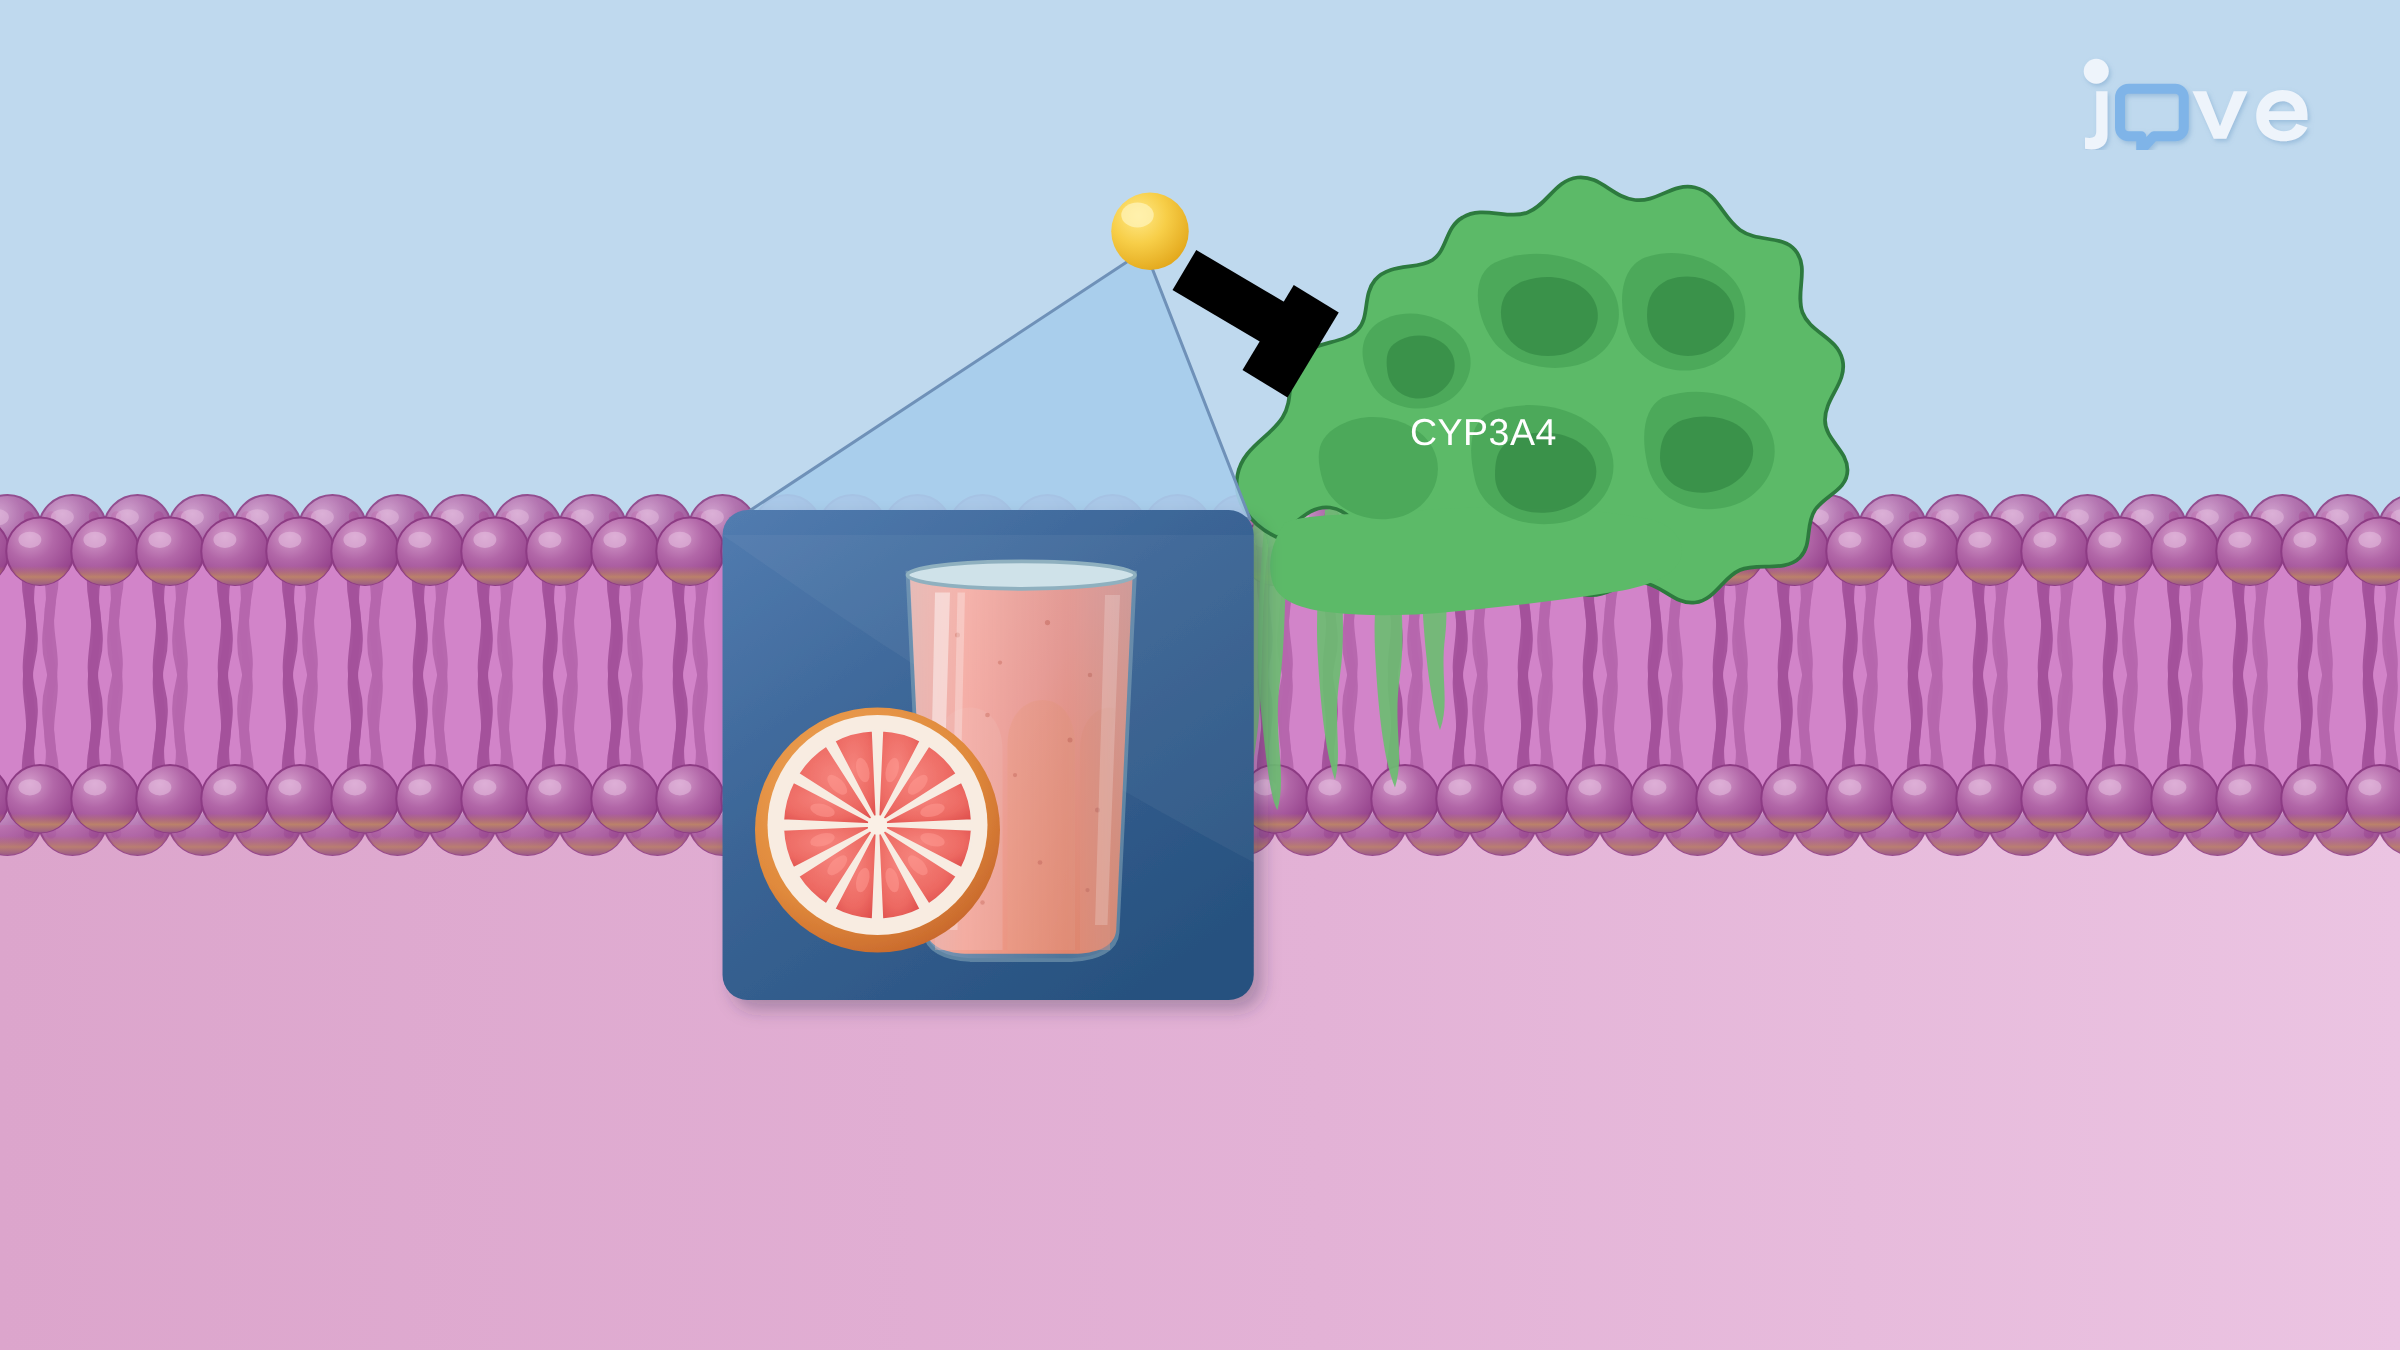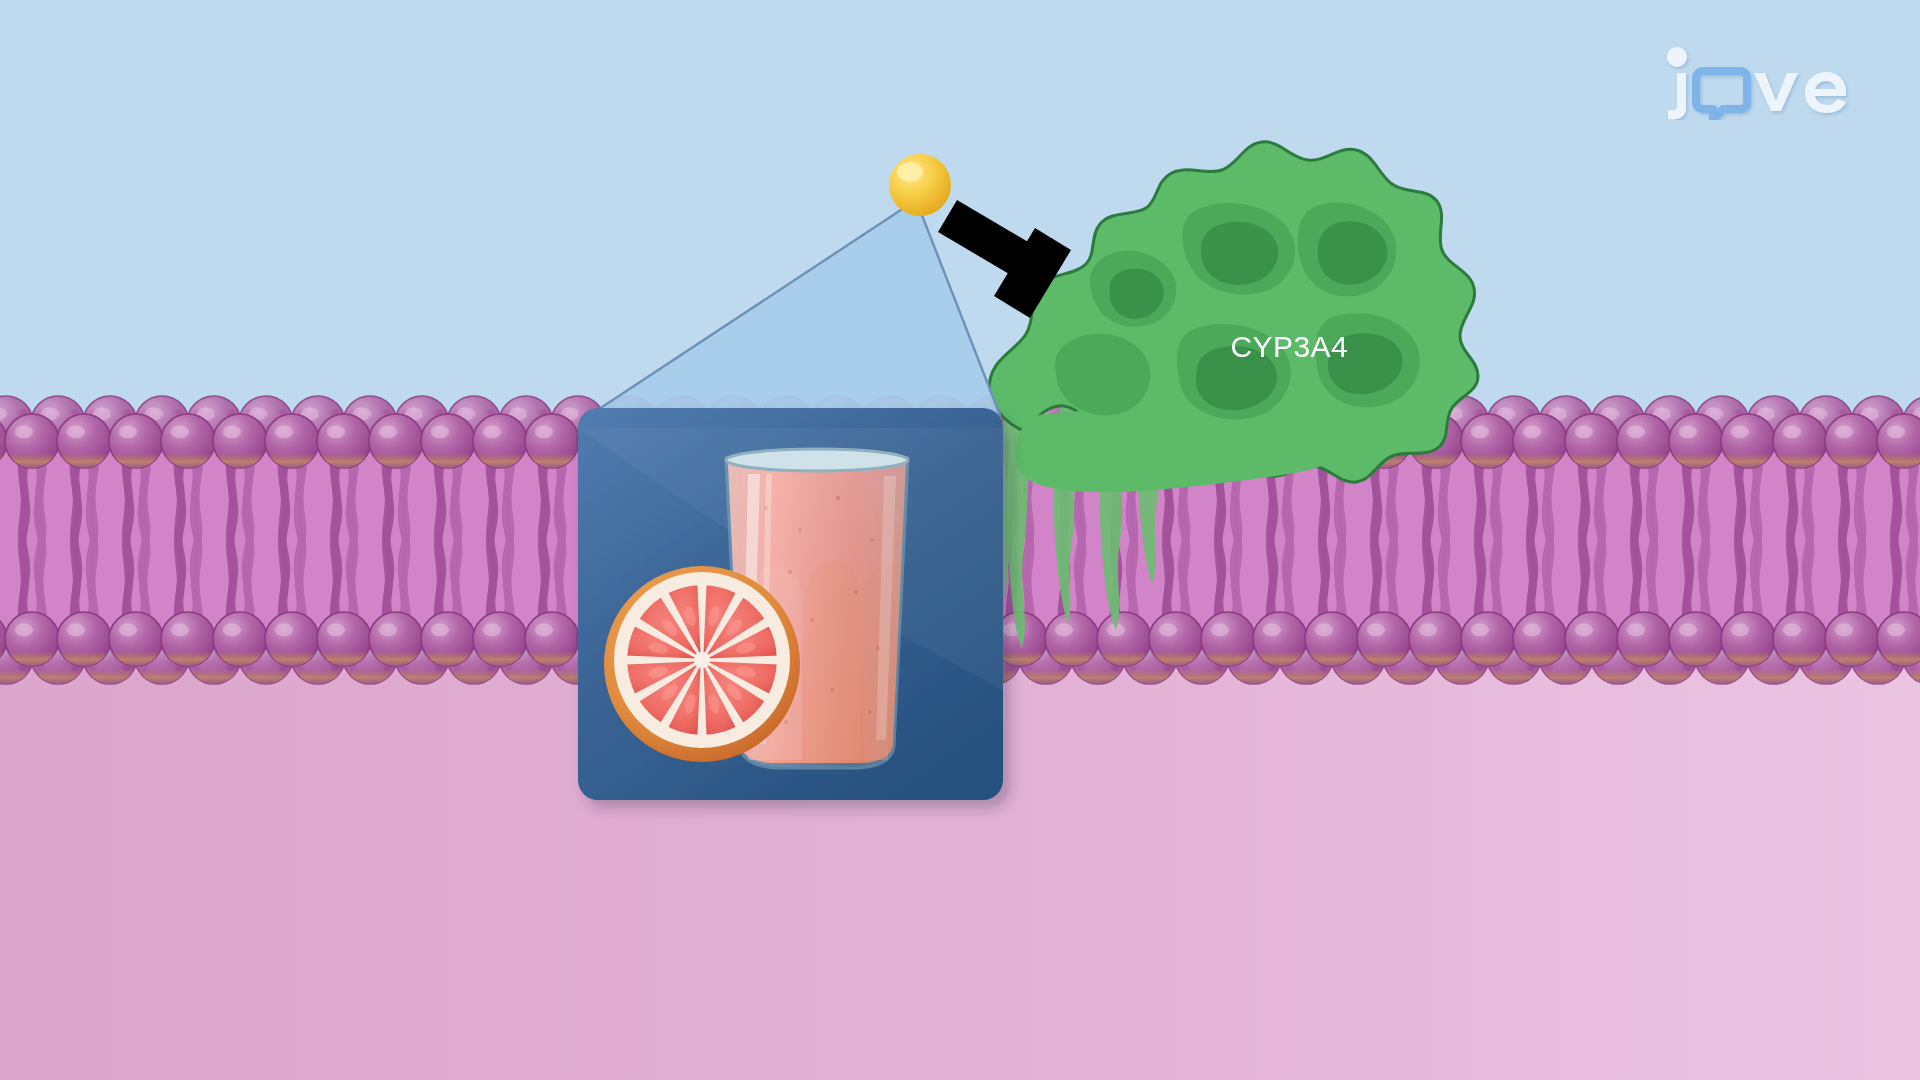--- a/index.html
+++ b/index.html
@@ -2,21 +2,21 @@
 <html><head>
 <meta charset="utf-8">
 <title>CYP3A4 Inhibition by Grapefruit Juice</title>
 <style>
   html,body{margin:0;padding:0;background:#bfd9ee;}
   body{width:1920px;height:1080px;overflow:hidden;
        font-family:"Liberation Sans",sans-serif;}
   #scene{position:relative;width:1920px;height:1080px;overflow:hidden;}
   #scene svg.full{position:absolute;left:0;top:0;width:1920px;height:1080px;}
   .lbl{position:absolute;pointer-events:none;}
-  #cyp-label{left:1128px;top:330px;width:220px;text-align:right;
+  #cyp-label{left:1128px;top:330px;width:220px;text-align:left;
              color:#ffffff;font-size:30px;letter-spacing:.4px;
              font-family:"Liberation Sans",sans-serif;}
   #jove-logo{position:absolute;left:1655px;top:40px;width:200px;height:80px;}
 </style>
 </head>
 <body>
 
 <div id="scene">
 
   <svg class="full" viewBox="0 0 1920 1080" xmlns="http://www.w3.org/2000/svg">

